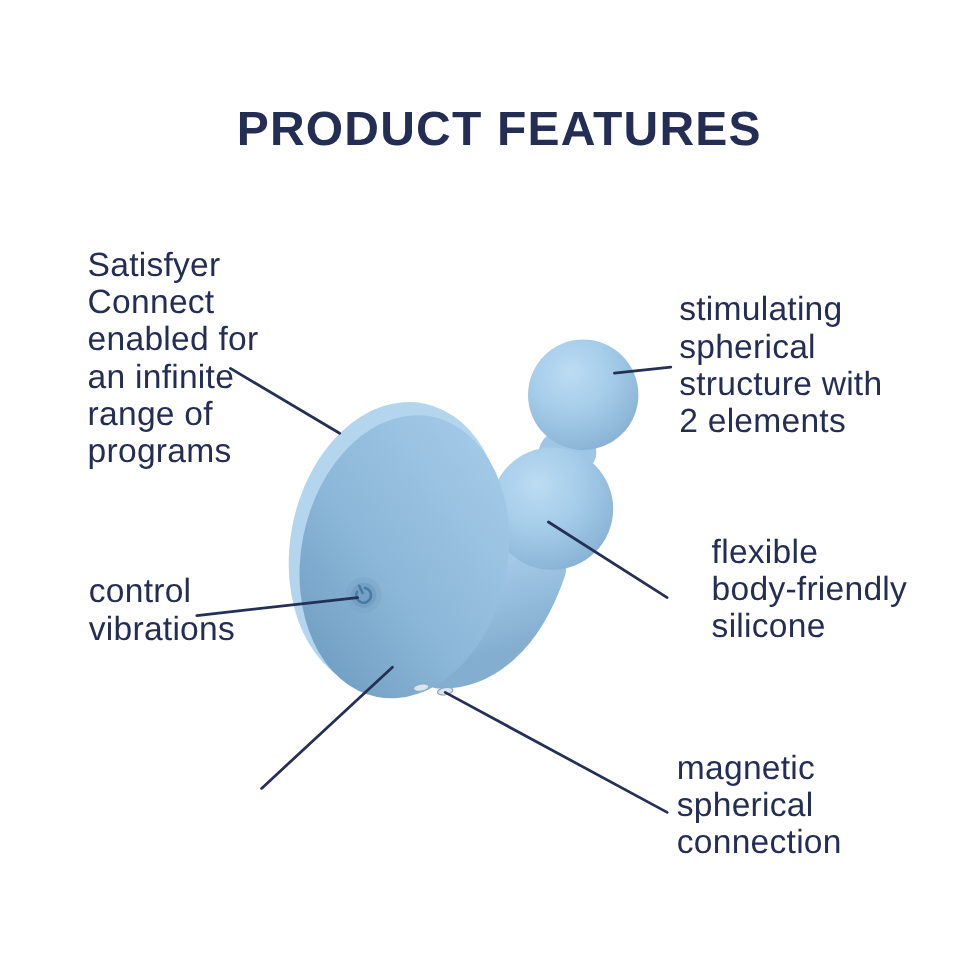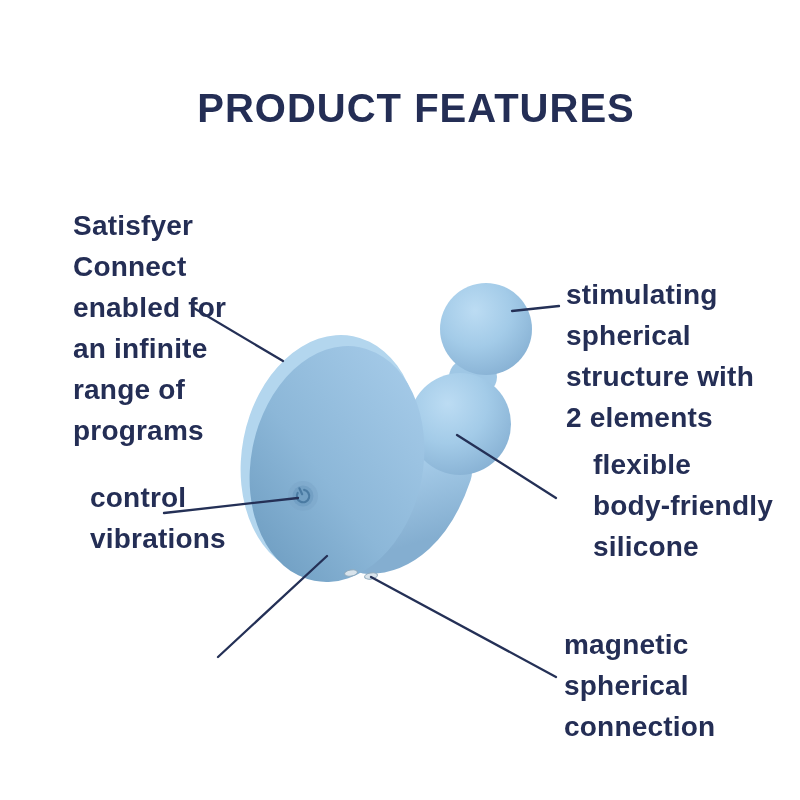--- a/index.html
+++ b/index.html
@@ -8,26 +8,26 @@
     font-family:"Liberation Sans","DejaVu Sans",sans-serif;
   }
   .title{
     position:absolute;top:70px;left:0;width:800px;margin:16px;
     text-align:center;font-size:40px;font-weight:800;letter-spacing:1px;
     color:#242e55;
   }
   .art{position:absolute;top:0;left:0;}
   .callout{
     position:absolute;margin:0;color:#242e55;
-    font-size:28px;line-height:41px;font-weight:700;
+    font-size:28px;line-height:31px;font-weight:400;
     white-space:pre-line;letter-spacing:0.2px;
   }
   .co-satisfyer{left:73px;top:205px;width:215px;}
-  .co-stimulating{left:566px;top:242px;width:225px;margin-top:32px;}
-  .co-control{left:74px;top:477px;width:210px;margin-left:16px;}
+  .co-stimulating{left:566px;top:242px;width:225px;}
+  .co-control{left:74px;top:477px;width:210px;}
   .co-flexible{left:566px;top:444px;width:225px;margin-left:27px;}
   .co-base{left:72px;top:622px;width:220px;}
   .co-magnetic{left:564px;top:624px;width:225px;}
 </style>
 </head>
 <body>
 
 <div class="canvas">
 
   <h1 class="title">PRODUCT FEATURES</h1>

